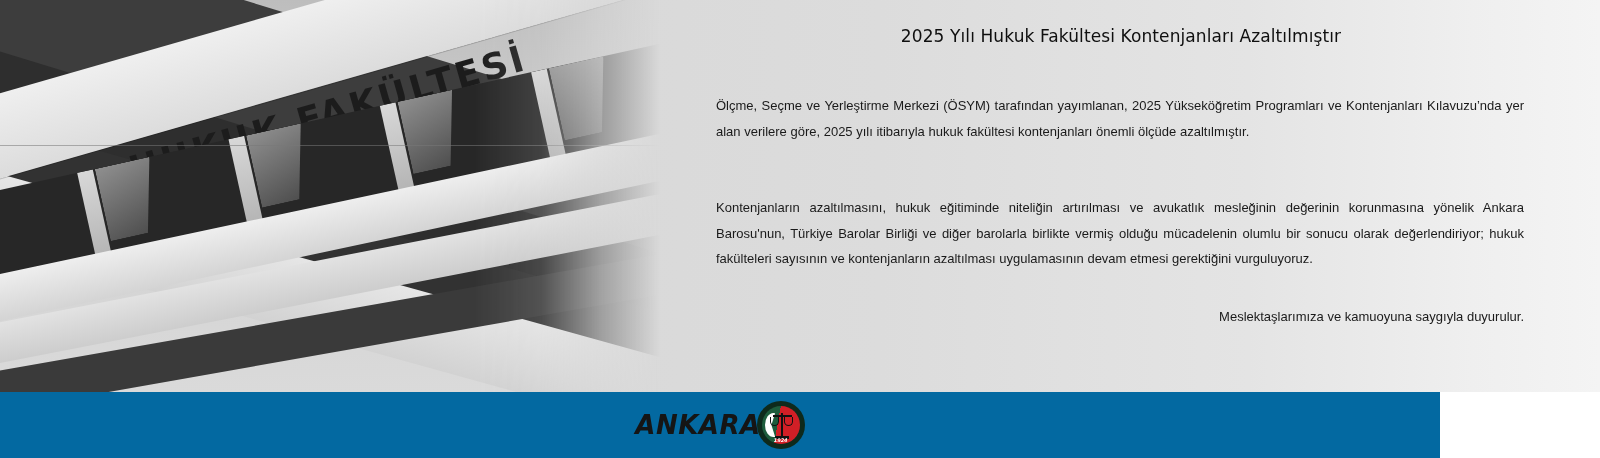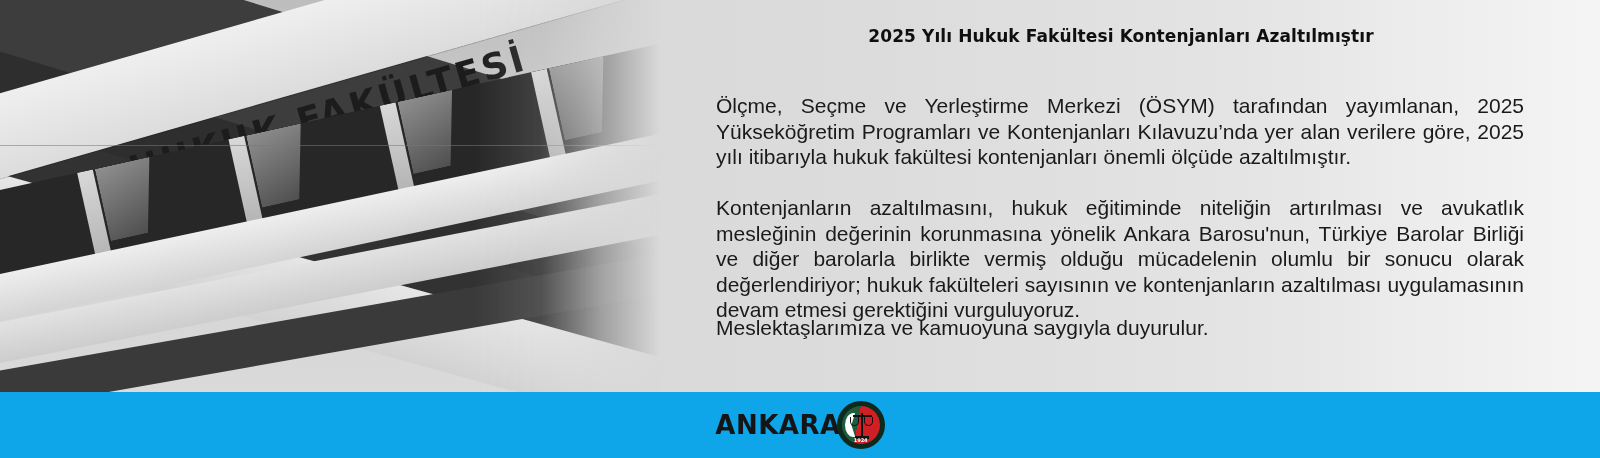--- a/index.html
+++ b/index.html
@@ -105,37 +105,38 @@
   .photo-gray { filter:grayscale(1); }
 
   
   .content {
     position:absolute; left:716px; top:0; width:810px; height:392px;
   }
   .headline {
     position:absolute; left:0; top:26px; width:810px;
     text-align:center;
     font-family:"DejaVu Sans", sans-serif;
-    font-weight:700; font-size:17px; color:#0f0f0f;
+    font-weight:400; font-size:17px; color:#0f0f0f;
     letter-spacing:.1px;
   }
   .para {
     position:absolute; left:0; width:808px;
     font-family:"Liberation Sans", sans-serif;
-    font-size:21px; line-height:25.5px; color:#1a1a1a;
+    font-size:13px; line-height:25.5px; color:#1a1a1a;
     text-align:justify; text-justify:inter-word;
   }
   .para.p1 { top:93px; }
   .para.p2 { top:195px; }
-  .para.p3 { top:315px; text-align:left; }
+  .para.p3 { top:304px; text-align:right; }
 
   
   .footer {
-    position:absolute; left:0; top:392px; width:1600px; height:66px;
-    background:#0ea5e9;
+    position:absolute; left:0; top:392px; width:1440px; height:66px;
+    background:#0369a1;
+    font-style:italic;
   }
   .logo {
     position:absolute; left:0; right:0; top:10px;
     display:flex; align-items:center; justify-content:center; gap:0px;
     height:46px;
   }
   .logo-word {
     font-family:"DejaVu Sans", sans-serif;
     font-weight:700; font-size:26px; color:#151515; letter-spacing:.5px;
   }

